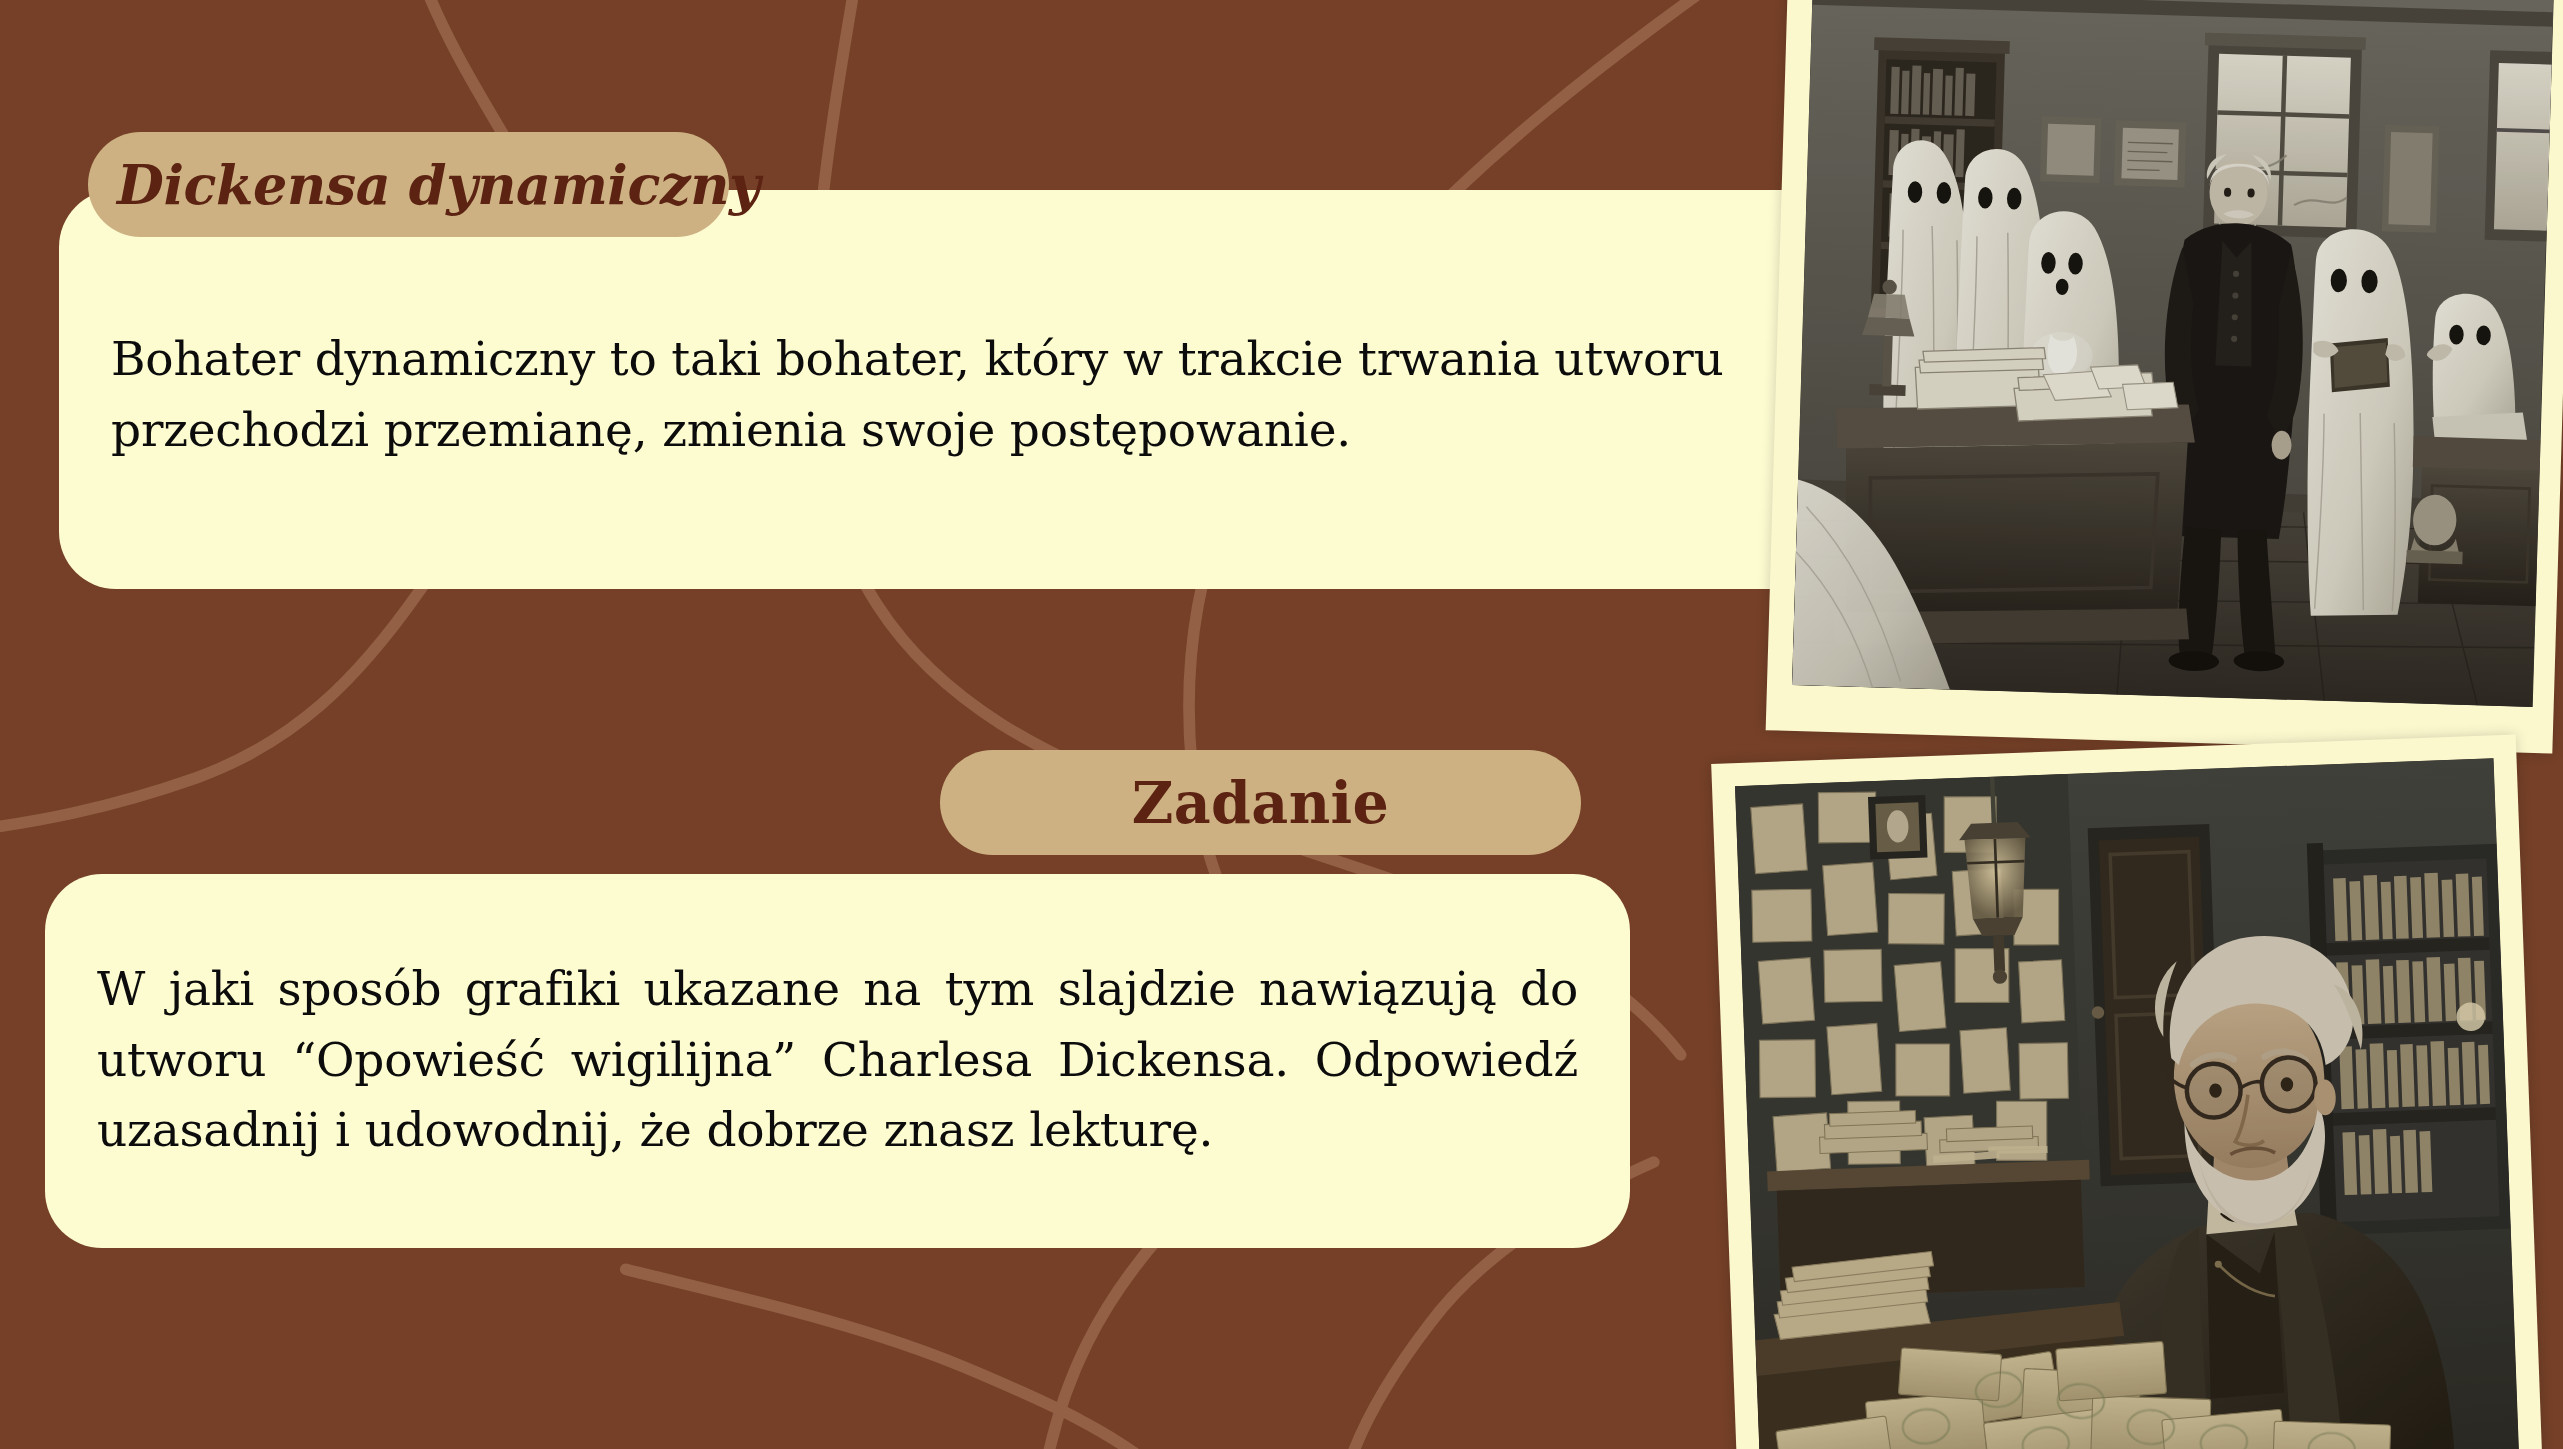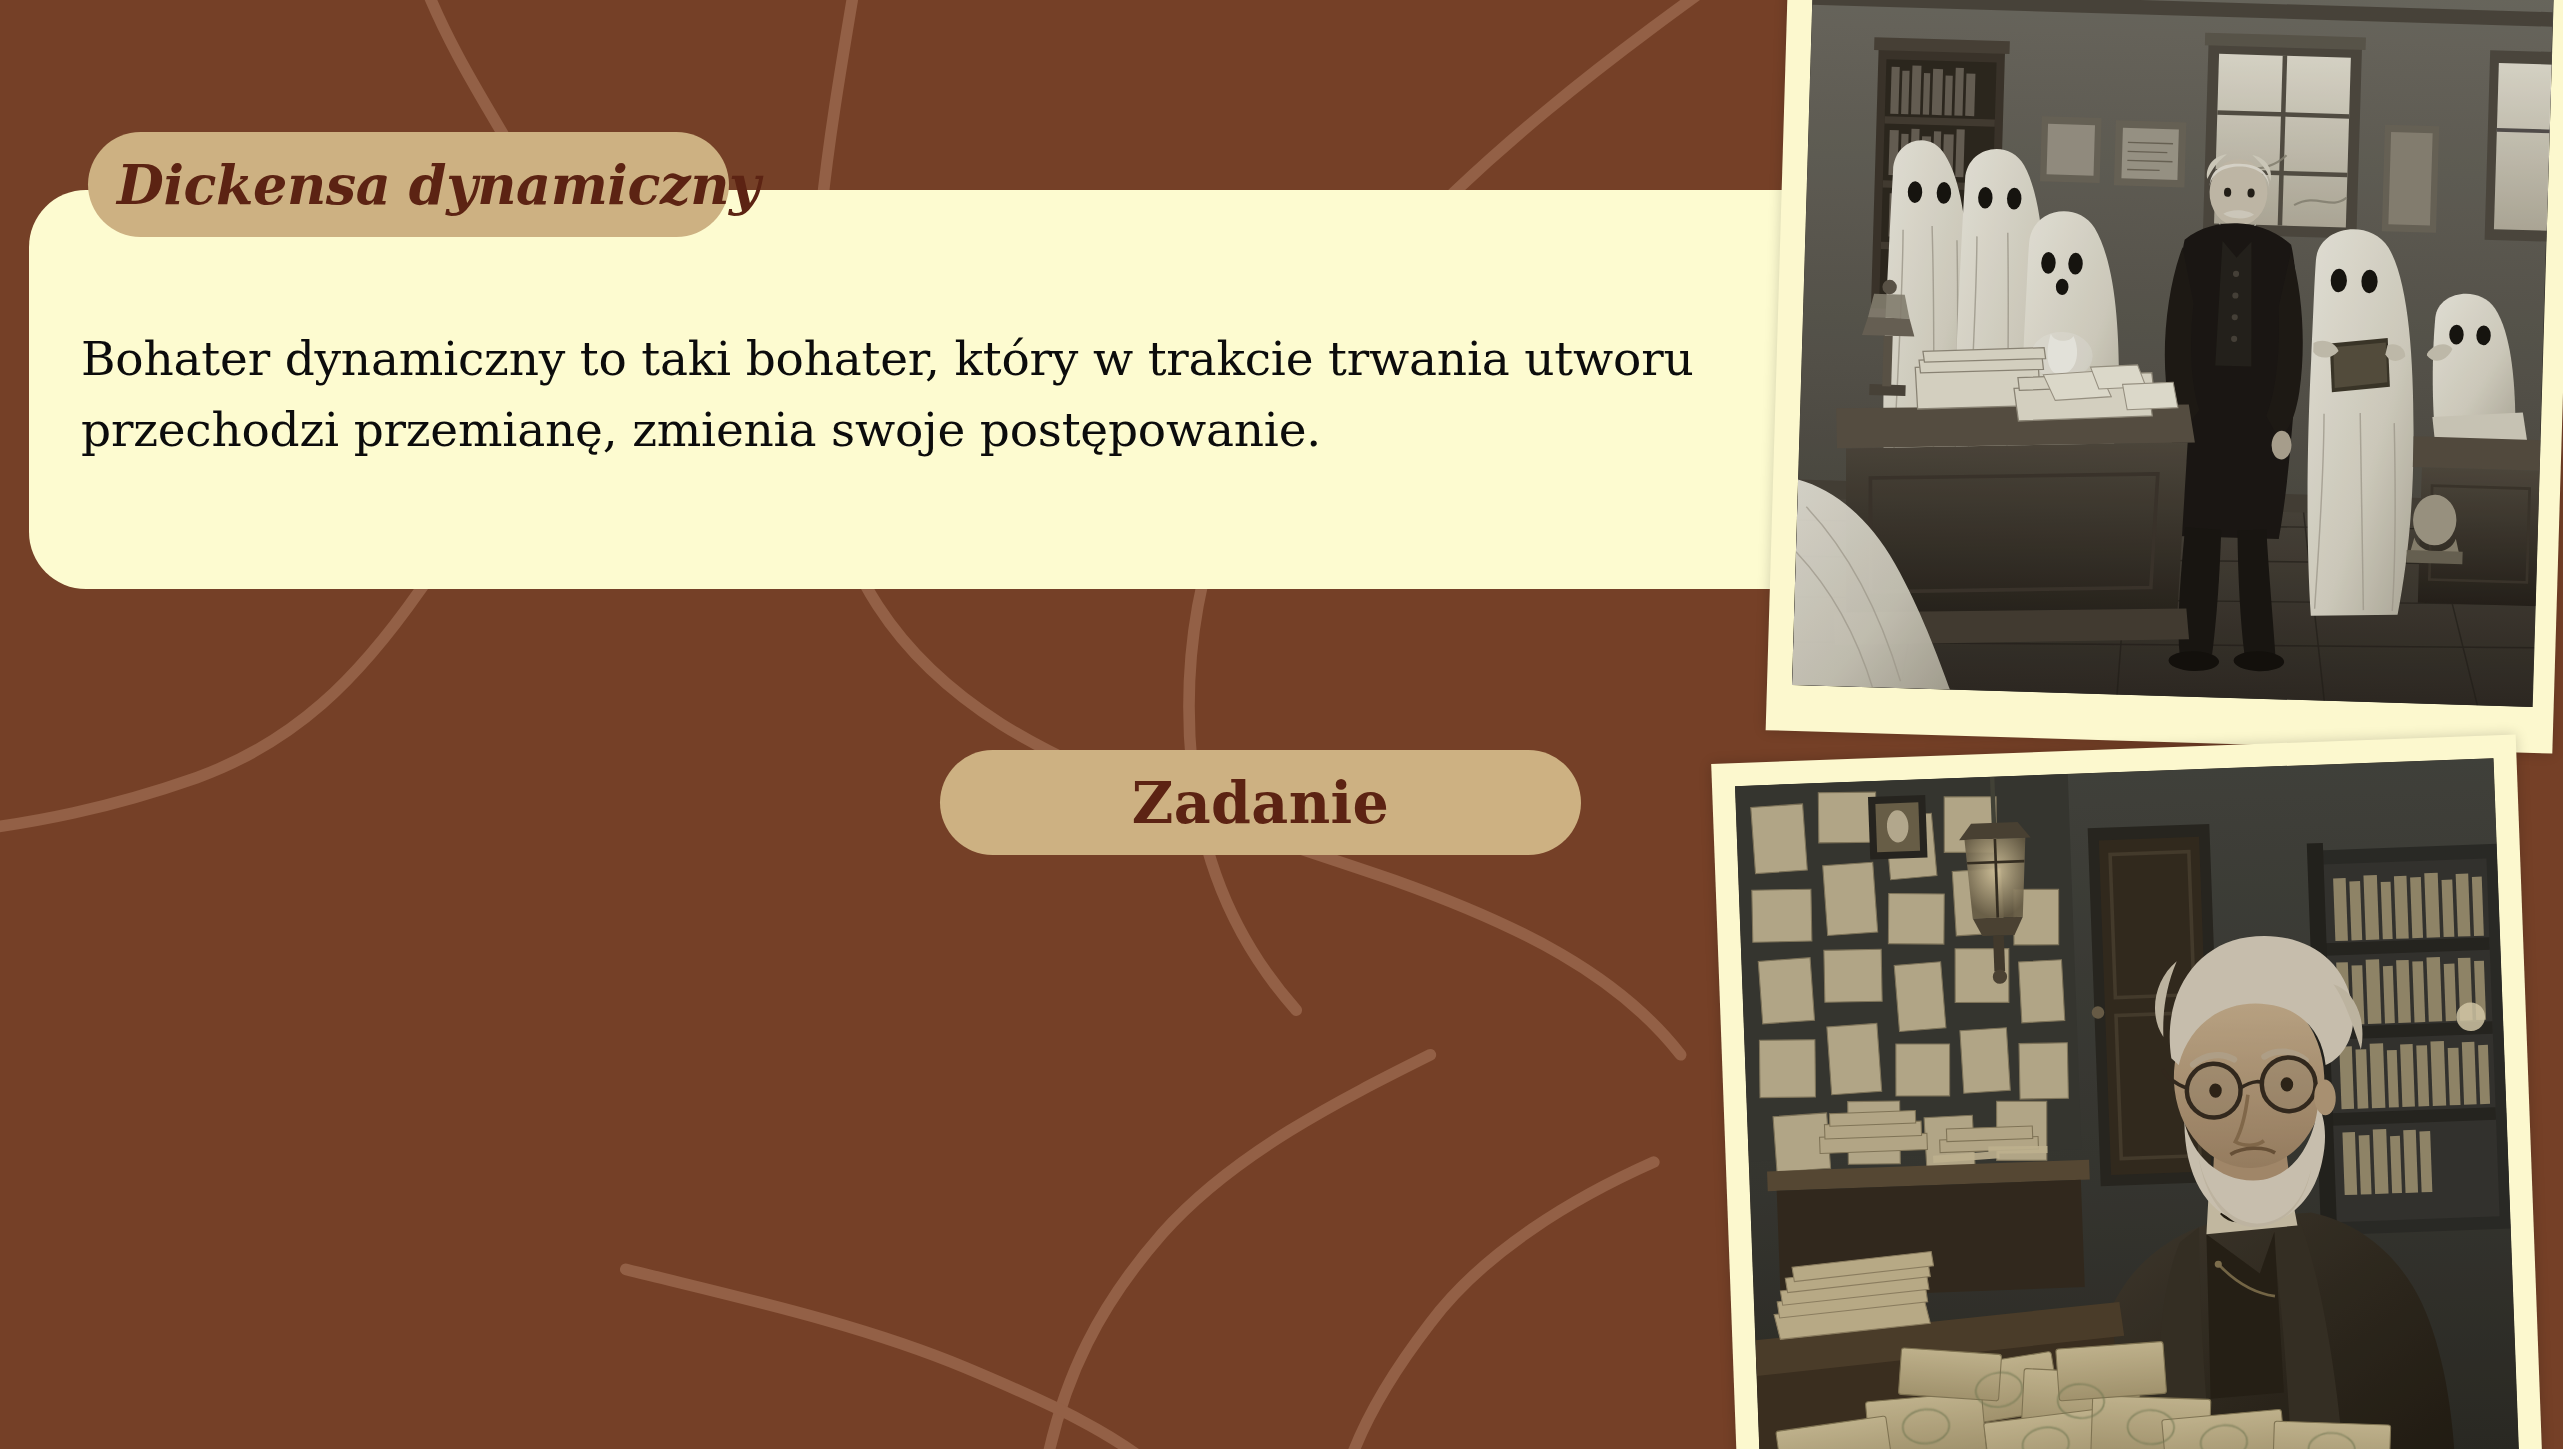--- a/index.html
+++ b/index.html
@@ -26,21 +26,21 @@
   }
 
   
   .card {
     position: absolute;
     background: #FDFBD0;
     border-radius: 57px;
     box-sizing: border-box;
   }
   #card-definition {
-    left: 29px;
+    left: 59px;
     top: 190px;
     width: 1877px;
     height: 399px;
   }
   #card-task {
     left: 45px;
     top: 874px;
     width: 1585px;
     height: 374px;
   }
@@ -151,20 +151,23 @@
   </svg>
 
   <div class="card" id="card-definition">
     <div class="card-text" id="definition-text">Bohater dynamiczny to taki bohater, który w trakcie trwania utworu przechodzi przemianę, zmienia swoje postępowanie.</div>
   </div>
 
   <div class="badge" id="badge-dynamic-hero">
     <span>Dickensa dynamiczny</span>
   </div>
 
+  <div class="card" id="card-task">
+    <div class="card-text" id="task-text">W jaki sposób grafiki ukazane na tym slajdzie nawiązują do utworu “Opowieść wigilijna” Charlesa Dickensa. Odpowiedź uzasadnij i udowodnij, że dobrze znasz lekturę.</div>
+  </div>
 
   <div class="badge" id="badge-task">
     <span>Zadanie</span>
   </div>
 
   <div class="photo-frame" id="photo-ghosts">
     <div class="photo-inner">
       <svg viewBox="0 0 820 790" preserveAspectRatio="xMidYMid slice">
         <defs>
           <linearGradient id="wallG" x1="0" y1="0" x2="0" y2="1">

